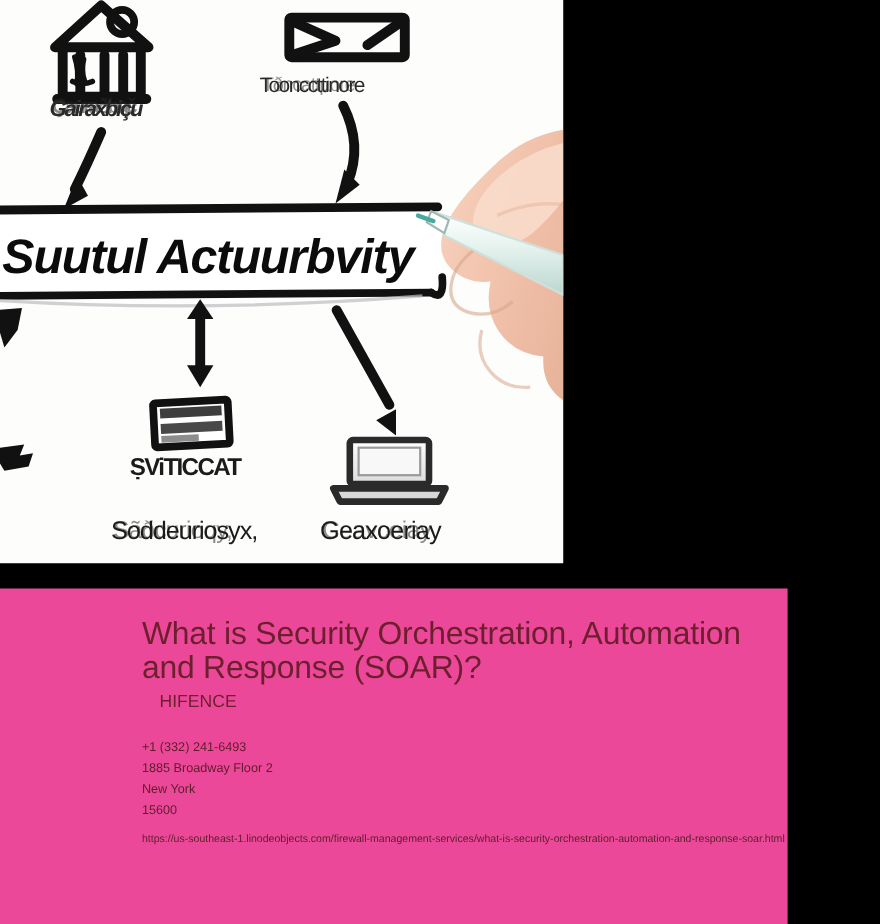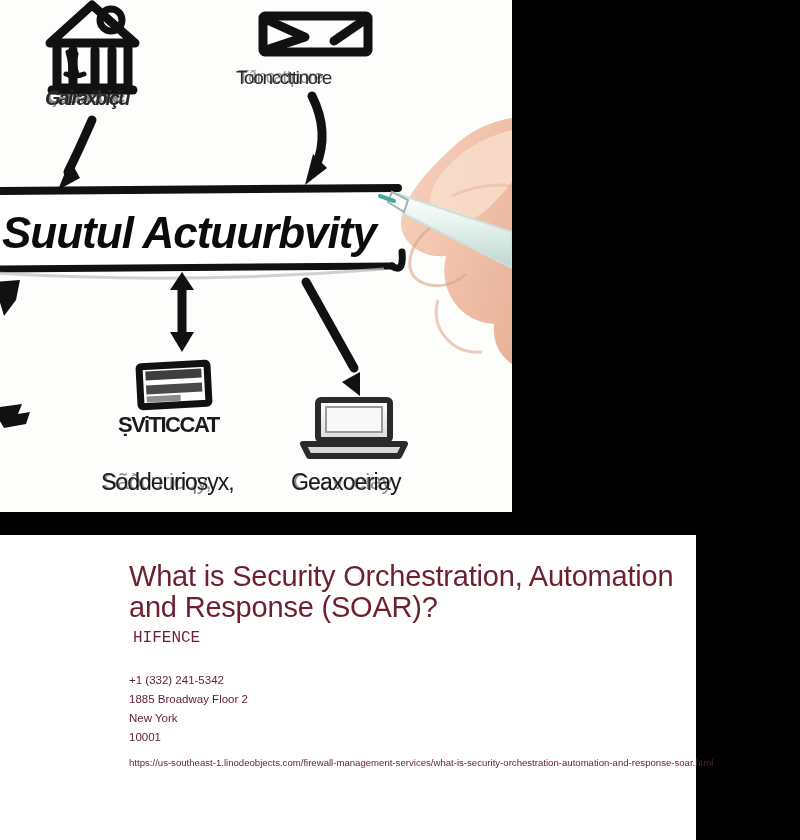--- a/index.html
+++ b/index.html
@@ -46,41 +46,42 @@
     height: 512px;
   }
 
   
   #content-panel {
     position: absolute;
     left: 0;
     top: 535px;
     width: 696px;
     height: 305px;
-    background: #ffffff;
+    background: #ec4899;
+    padding-left: 20px;
   }
   #content-inner {
     position: absolute;
     left: 129px;
     top: 26px;
     width: 671px;
   }
   #page-title {
     margin: 0;
     font-family: "Liberation Sans", sans-serif;
     font-size: 29px;
     line-height: 31px;
     font-weight: normal;
     color: #6d1f2e;
     letter-spacing: -0.2px;
     max-width: 545px;
   }
   #brand-name {
-    margin: 6px 0 0 4px;
-    font-family: Liberation Mono, monospace;
+    margin: 6px 0 0 16px;
+    font-family: Liberation Sans, sans-serif;
     font-size: 16px;
     line-height: 19px;
     font-weight: normal;
     color: #6d1f2e;
   }
   #contact-block {
     margin-top: 23px;
   }
   .contact-line {
     font-family: "Liberation Sans", sans-serif;
@@ -246,24 +247,24 @@
   </div>
 
   <div id="content-panel">
     <div id="content-inner">
 
       <h1 id="page-title">What is Security Orchestration, Automation and Response (SOAR)?</h1>
 
       <div id="brand-name">HIFENCE</div>
 
       <div id="contact-block">
-        <div class="contact-line">+1 (332) 241-5342</div>
+        <div class="contact-line">+1 (332) 241-6493</div>
         <div class="contact-line">1885 Broadway Floor 2</div>
         <div class="contact-line">New York</div>
-        <div class="contact-line">10001</div>
+        <div class="contact-line">15600</div>
       </div>
 
       <div id="source-url">https://us-southeast-1.linodeobjects.com/firewall-management-services/what-is-security-orchestration-automation-and-response-soar.html</div>
 
     </div>
   </div>
 
 </div>
 
 </body></html>

